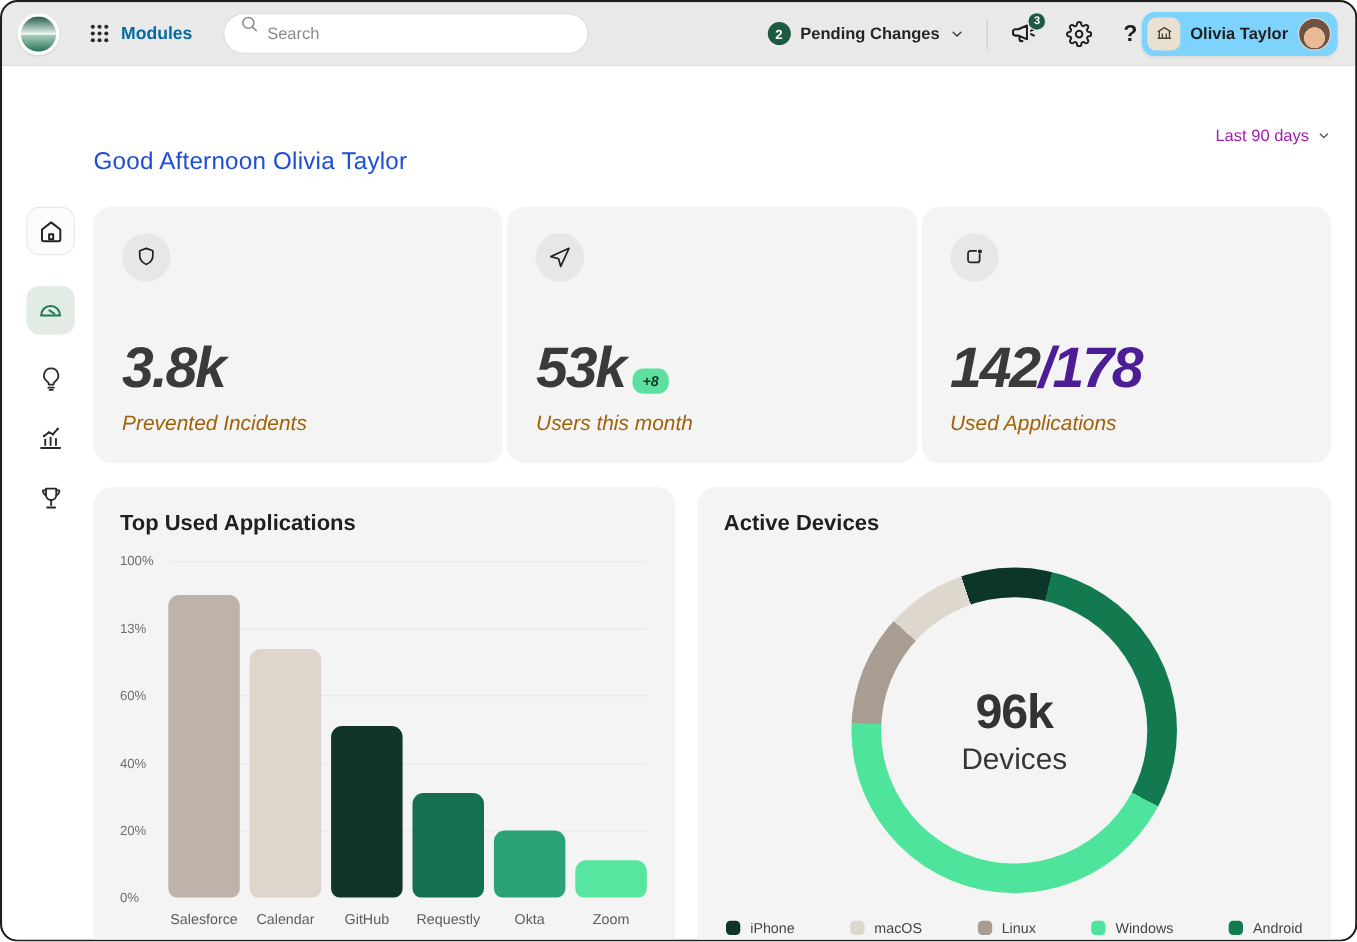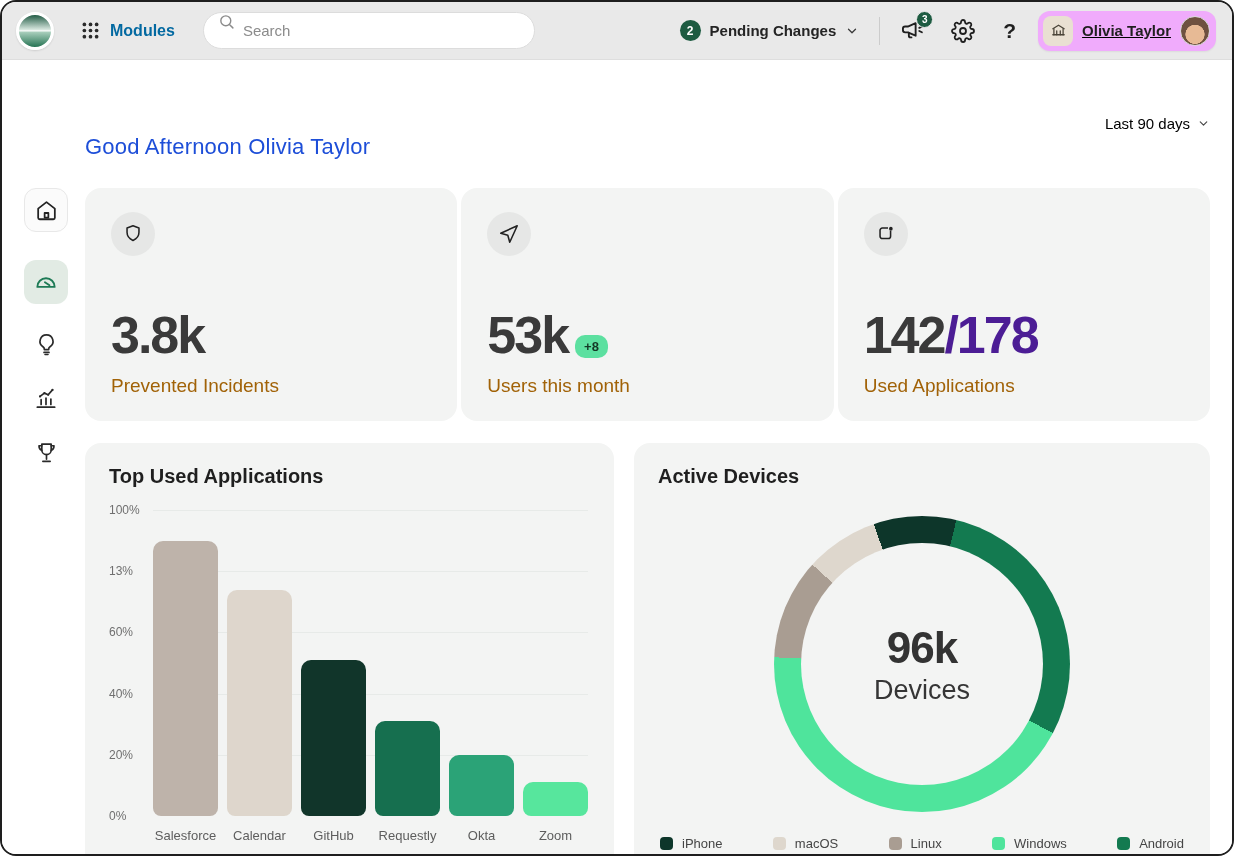--- a/index.html
+++ b/index.html
@@ -53,63 +53,62 @@
   .icon-btn + .icon-btn { margin-left: 26px; }
   .notif-badge {
     position: absolute; top: -7px; right: -8px;
     min-width: 17px; height: 17px; border-radius: 50%;
     background: #1d5b41; color: #fff; font-size: 10px; font-weight: 700;
     display: flex; align-items: center; justify-content: center;
     border: 1px solid #e9e9e9;
   }
   .help-btn { font-size: 21px; font-weight: 700; color: #1f1f1f; margin-left: 28px; cursor: pointer; }
   .user-chip {
-    margin-left: 22px; background: #f0abfc; border-radius: 12px;
+    margin-left: 4px; background: #7dd3fc; border-radius: 12px;
     display: flex; align-items: center; gap: 9px;
     padding: 5px 6px 5px 5px; cursor: pointer;
     box-shadow: 0 1px 2px rgba(0,0,0,.06);
-    text-decoration: underline;
   }
   .org-tile {
     width: 30px; height: 30px; border-radius: 8px; background: #e9e0d2;
     display: flex; align-items: center; justify-content: center; color: #4a4438;
   }
   .user-name { font-size: 15px; font-weight: 700; color: #1f1f1f; }
   .avatar {
     width: 30px; height: 30px; border-radius: 50%;
     background: radial-gradient(circle at 50% 62%, #e7ba95 0 42%, #6e5140 44% 100%);
     border: 1px solid #d9d9d9;
   }
   
   .content { flex: 1; padding: 0 22px; background: #fff; }
   .greeting-row {
     margin: 26px 0 0 61px;
     display: flex; align-items: center; justify-content: space-between;
   }
   .greeting { font-size: 22px; font-weight: 500; color: #1d4ed8; letter-spacing: .2px; margin-top: 48px; }
-  .range-select { display: flex; align-items: center; gap: 7px; color: #000000; font-size: 15px; cursor: pointer; }
+  .range-select { display: flex; align-items: center; gap: 7px; color: #a21caf; font-size: 15px; cursor: pointer; }
   .layout-row { display: flex; margin-top: 28px; }
   
   .sidebar { width: 44px; display: flex; flex-direction: column; align-items: center; }
   .side-tile {
     width: 44px; height: 44px; border-radius: 12px;
     display: flex; align-items: center; justify-content: center;
     color: #232323; cursor: pointer;
   }
   .side-tile.boxed { background: #fbfbfb; border: 1px solid #e8e8e8; }
   .side-tile.active { background: #e2ebe4; color: #1d7a55; }
   .side-tile + .side-tile { margin-top: 28px; }
   .side-icon {
     margin-top: 26px; color: #2a2a2a; cursor: pointer;
     height: 28px; display: flex; align-items: center; justify-content: center;
   }
   .sidebar .side-icon:first-of-type { margin-top: 24px; }
   
   .main { flex: 1; margin-left: 17px; }
-  .stats-row { display: flex; gap: 4px; }
+  .stats-row { display: flex; gap: 4px; font-style: italic; }
   .stat-card {
     flex: 1; height: 233px; background: #f3f4f3; border-radius: 16px;
     padding: 24px 26px; display: flex; flex-direction: column;
   }
   .stat-icon-circle {
     width: 44px; height: 44px; border-radius: 50%; background: #e6e7e6;
     display: flex; align-items: center; justify-content: center; color: #222;
   }
   .stat-value-row { margin-top: auto; display: flex; align-items: flex-end; }
   .stat-value { font-size: 52px; font-weight: 700; color: #3a3a3a; letter-spacing: -2px; line-height: 1; }

